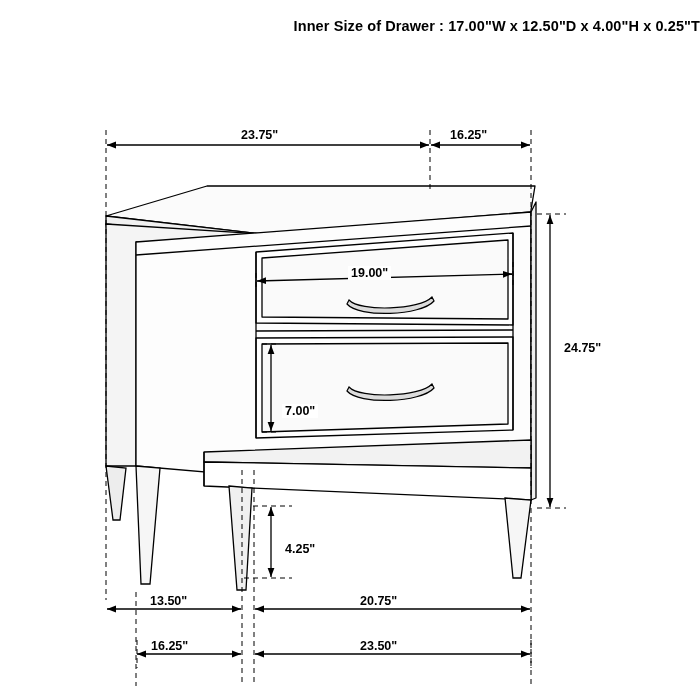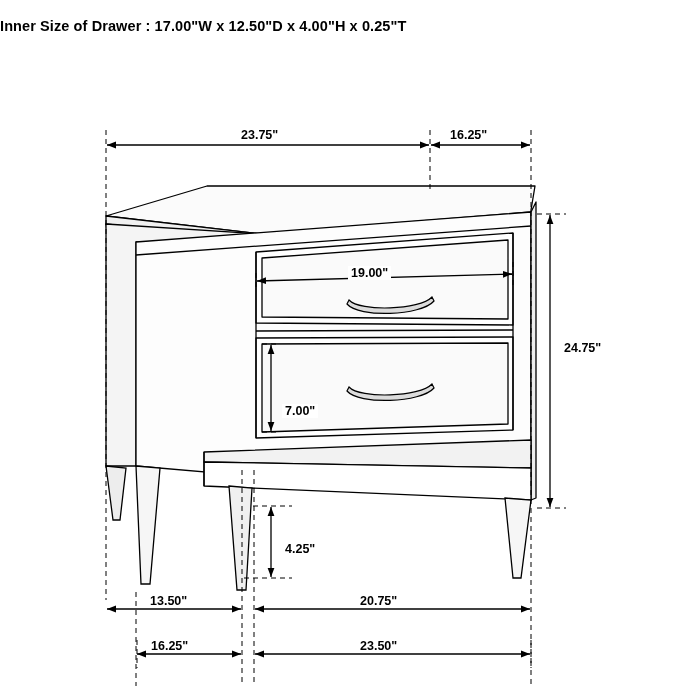--- a/index.html
+++ b/index.html
@@ -18,21 +18,21 @@
   #stage {
     position: relative;
     width: 700px;
     height: 700px;
   }
   .title {
     position: absolute;
     top: 18px;
     left: 0;
     width: 700px;
-    text-align: left;
+    text-align: right;
     font-size: 14.5px;
     font-weight: bold;
     letter-spacing: 0.1px;
     color: #000;
   }
   svg.diagram {
     position: absolute;
     top: 0;
     left: 0;
     width: 700px;

